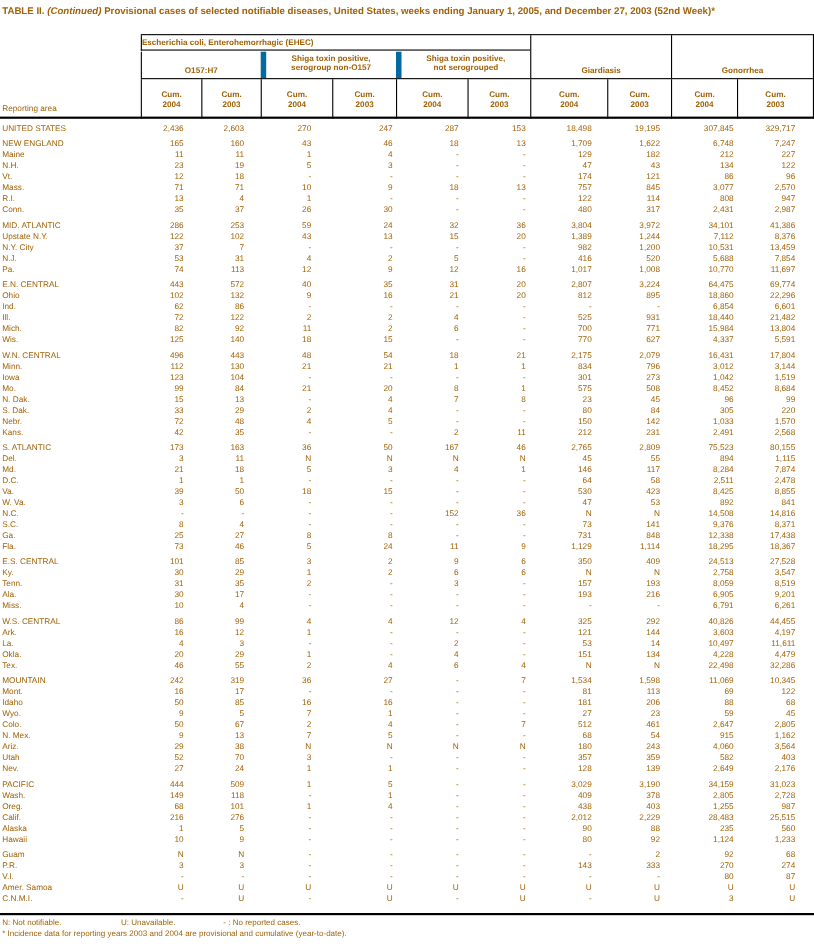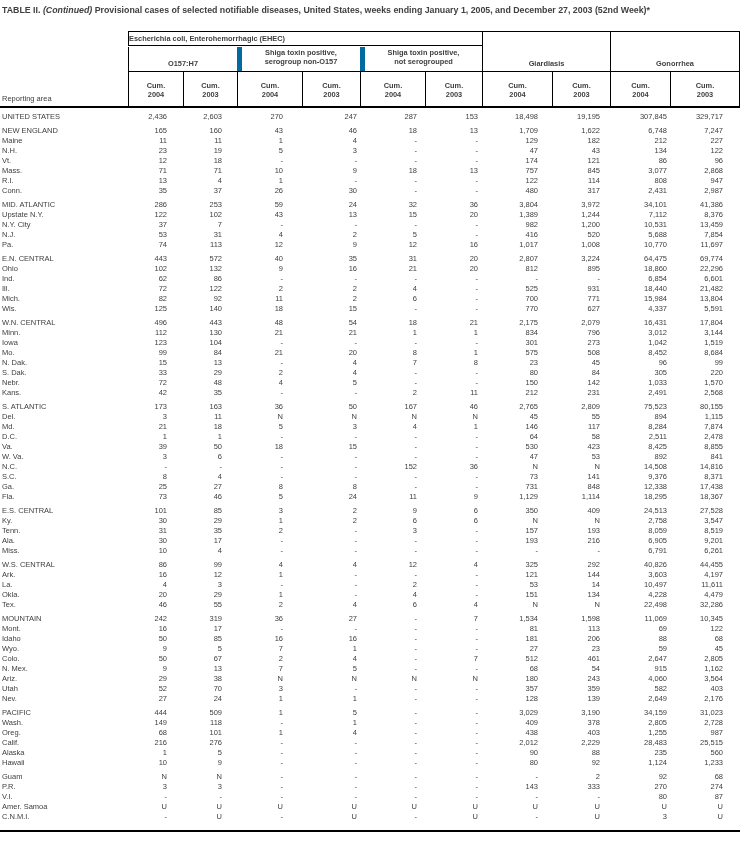--- a/index.html
+++ b/index.html
@@ -1,18 +1,18 @@
 <!DOCTYPE html>
 <html><head>
 <meta charset="utf-8">
 <style>
   html,body{margin:0;padding:0;background:#fff;}
   .page{
     position:relative;width:740px;height:861px;background:#ffffff;
-    font-family:"Liberation Sans","DejaVu Sans",sans-serif;color:#404040;
+    font-family:"Liberation Sans","DejaVu Sans",sans-serif;color:#a16207;
     overflow:hidden;
   }
   
   .title{
     position:absolute;left:2px;top:5px;width:736px;
     font-size:8.8px;font-weight:bold;line-height:10.5px;letter-spacing:0px;
   }
   .title .it{font-style:italic;}
   
   .hdr{position:absolute;left:0;top:31px;width:740px;height:77px;
@@ -176,21 +176,21 @@
         <div class="label">Mass.</div>
         <div class="num">71</div>
         <div class="num">71</div>
         <div class="num">10</div>
         <div class="num">9</div>
         <div class="num">18</div>
         <div class="num">13</div>
         <div class="num">757</div>
         <div class="num">845</div>
         <div class="num">3,077</div>
-        <div class="num">2,868</div>
+        <div class="num">2,570</div>
       </div>
       <div class="trow">
         <div class="label">R.I.</div>
         <div class="num">13</div>
         <div class="num">4</div>
         <div class="num">1</div>
         <div class="num">-</div>
         <div class="num">-</div>
         <div class="num">-</div>
         <div class="num">122</div>
@@ -974,14 +974,18 @@
         <div class="num">-</div>
         <div class="num">U</div>
         <div class="num">-</div>
         <div class="num">U</div>
         <div class="num">3</div>
         <div class="num">U</div>
       </div>
     </div>
 
   <div class="botline"></div>
+  <div class="foot">
+    <div><span class="k1">N: Not notifiable.</span><span class="k2">U: Unavailable.</span><span>- : No reported cases.</span></div>
+    <div>* Incidence data for reporting years 2003 and 2004 are provisional and cumulative (year-to-date).</div>
+  </div>
 
 </div>
 
 </body></html>

